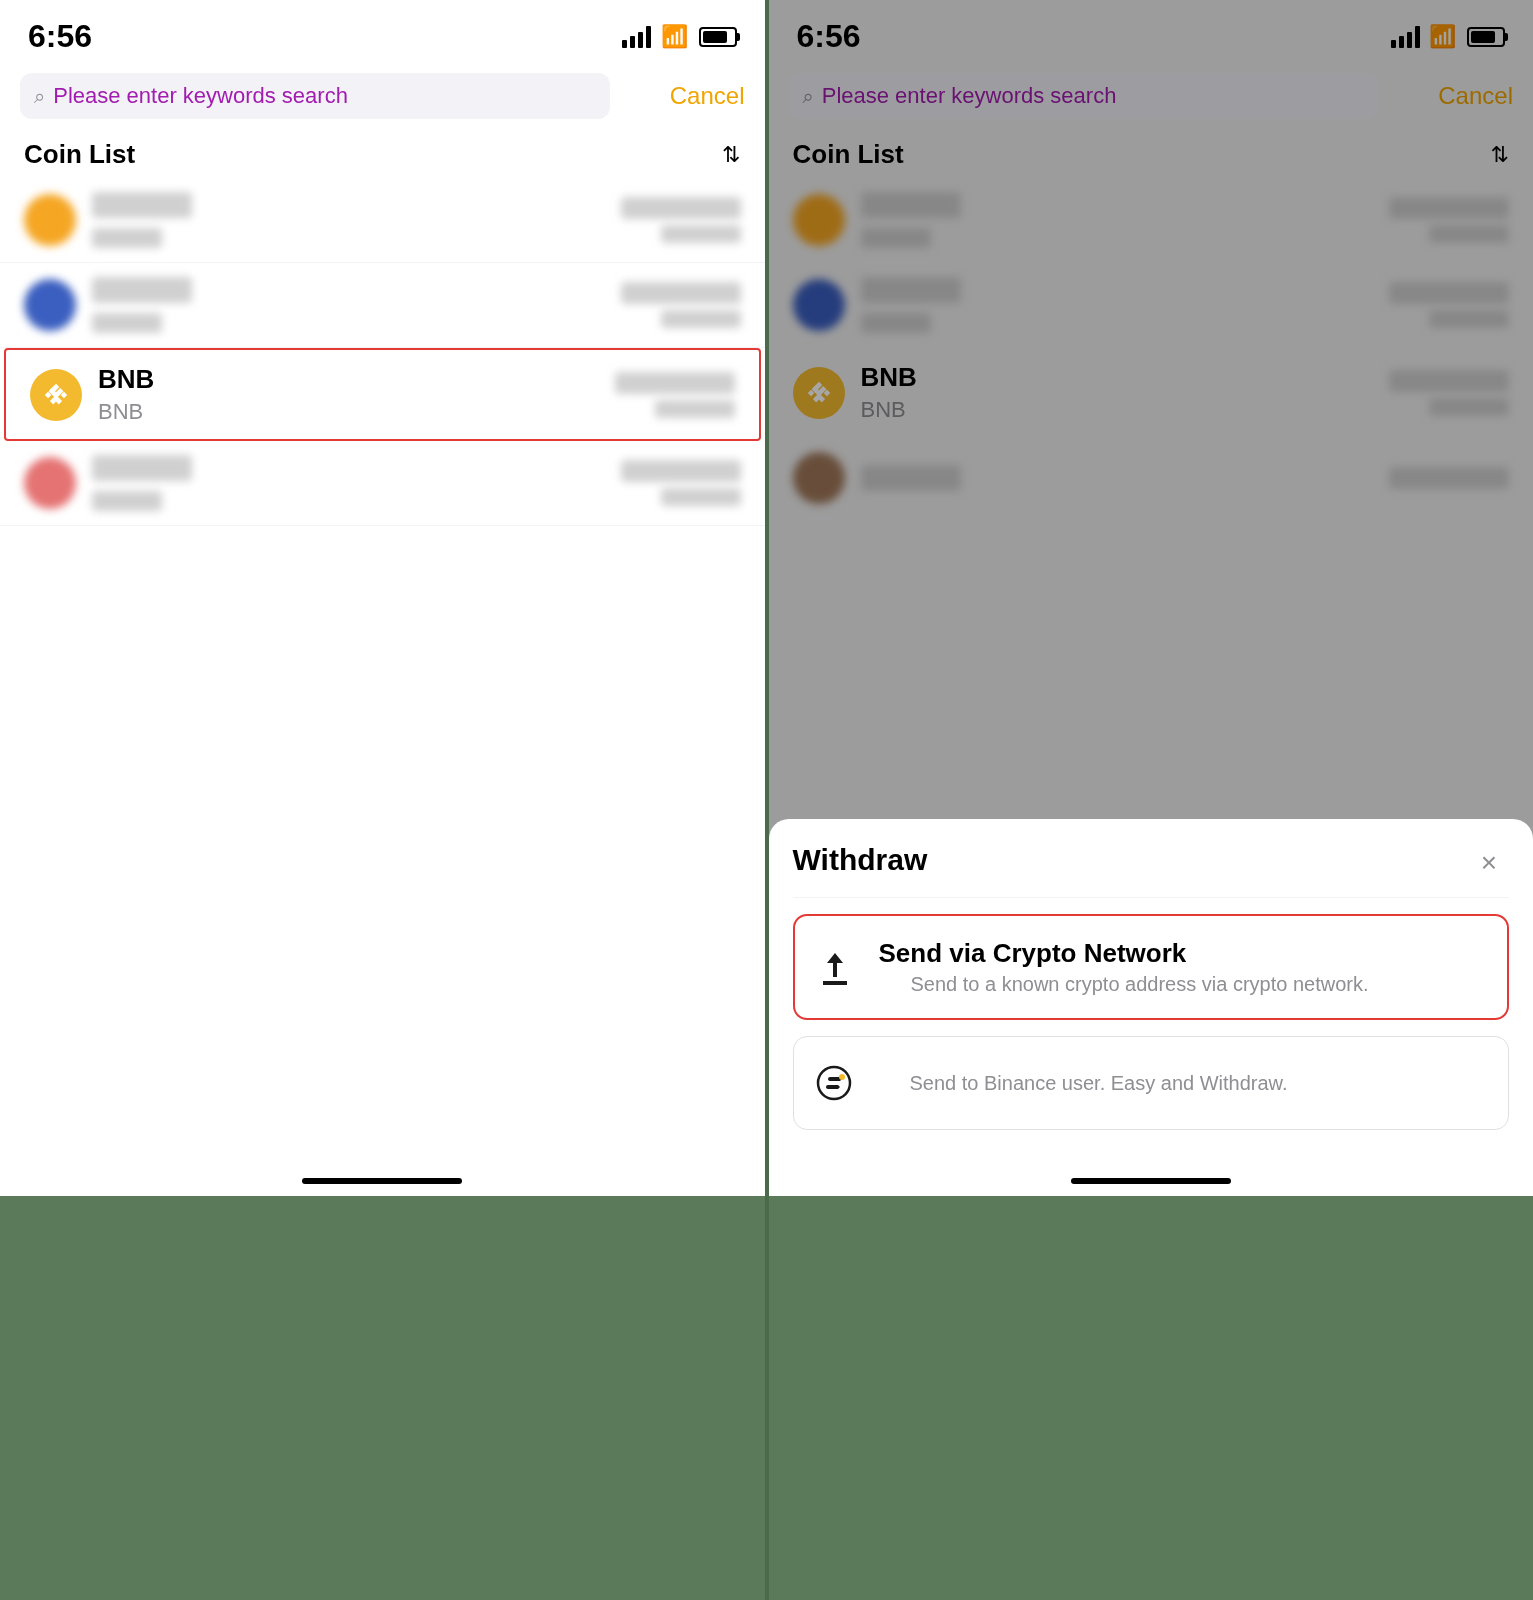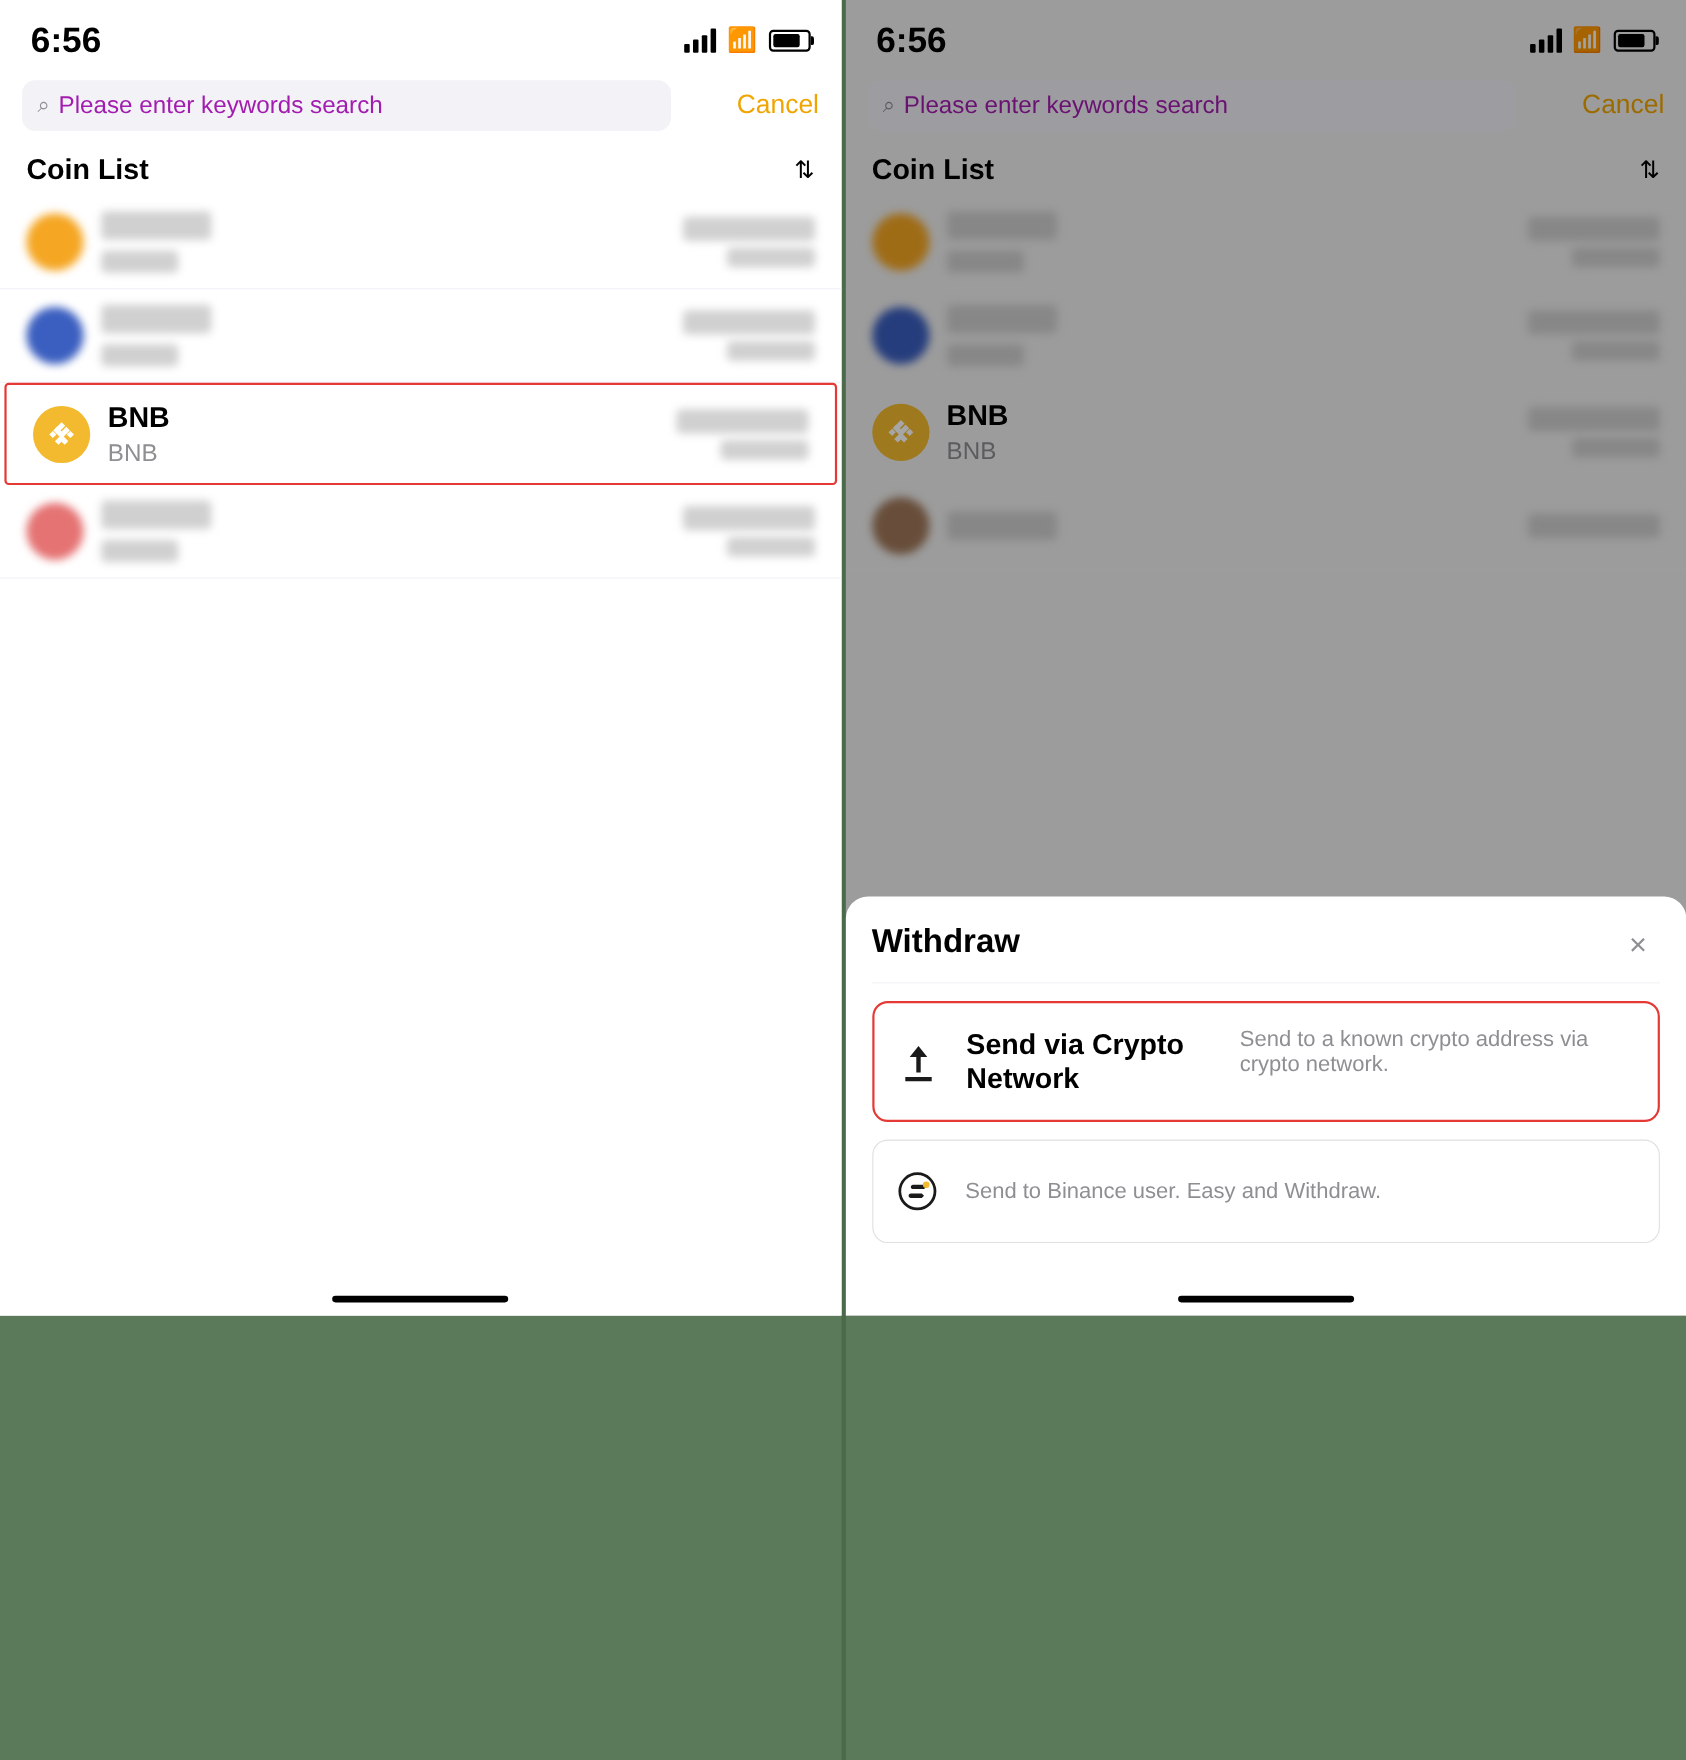--- a/index.html
+++ b/index.html
@@ -345,33 +345,34 @@
       width: 48px;
       height: 48px;
       display: flex;
       align-items: center;
       justify-content: center;
       flex-shrink: 0;
     }
 
     .option-text {
       display: flex;
-      flex-direction: row;
+      flex-direction: column;
       gap: 4px;
     }
 
     .option-title {
       font-size: 26px;
       font-weight: 600;
       color: #000;
     }
 
     .option-desc {
       font-size: 20px;
       color: #8e8e93;
+      margin-left: 32px;
     }
 
     .sheet-bottom {
       height: 50px;
     }
   </style>
 </head>
 <body>
 
 <div class="phone-panel left">

